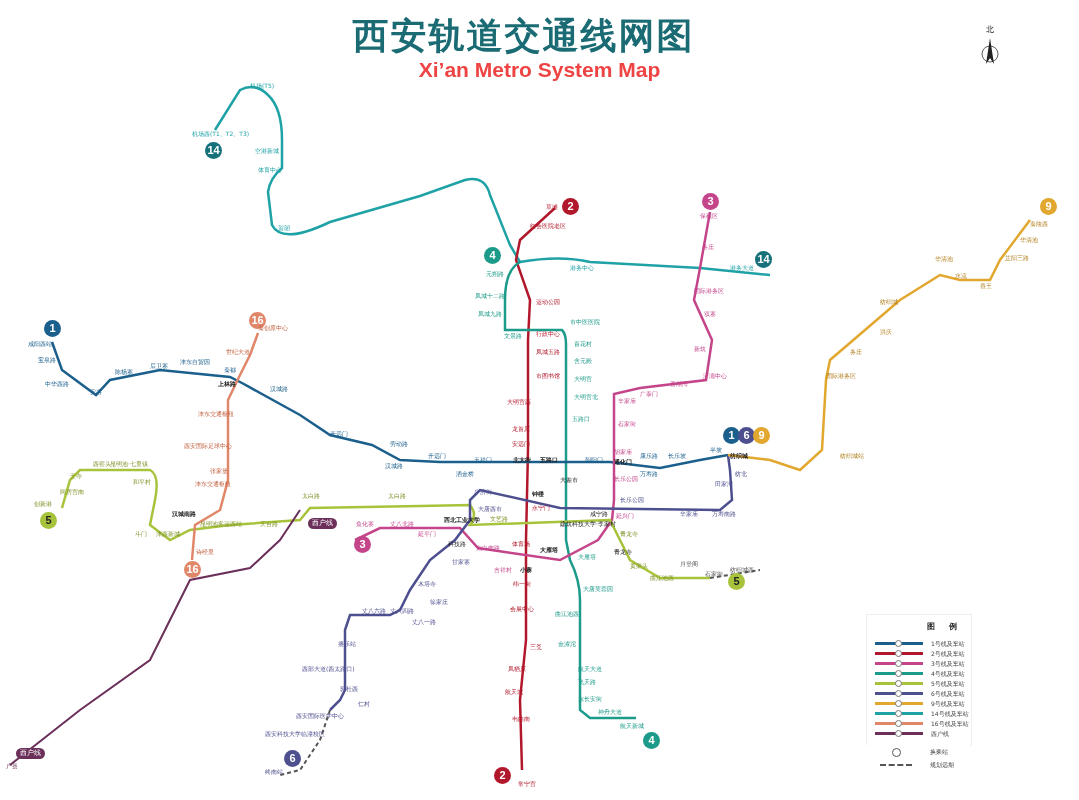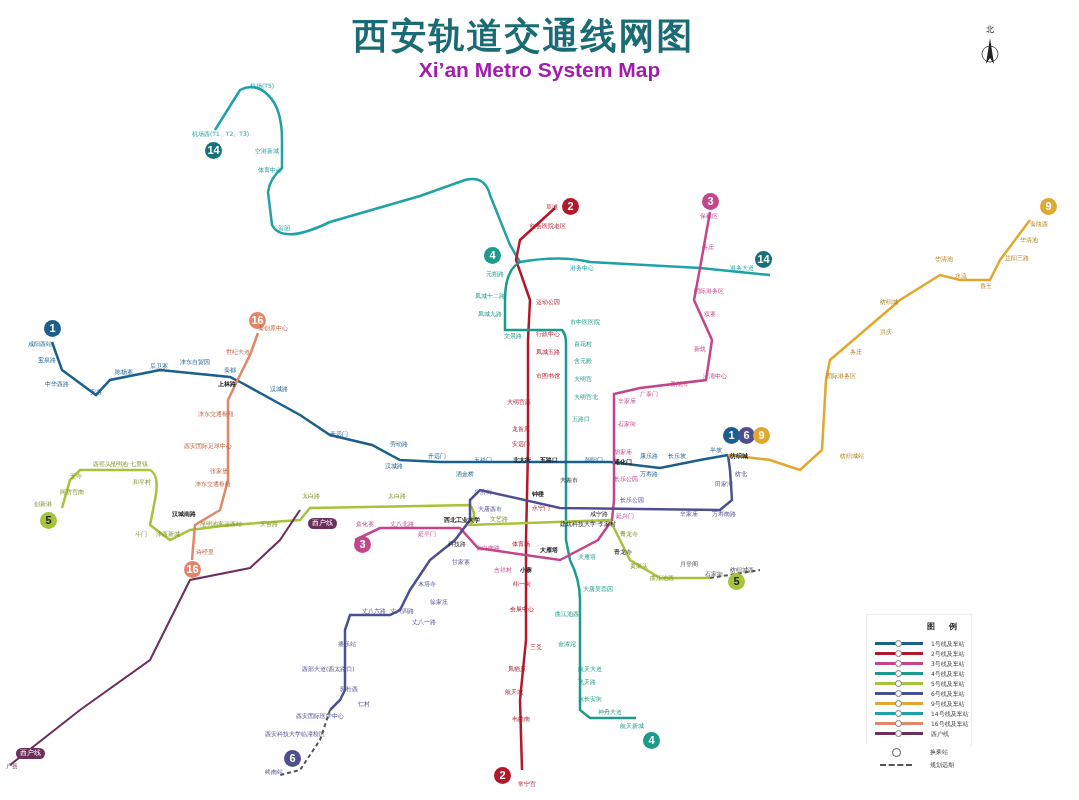--- a/index.html
+++ b/index.html
@@ -1,19 +1,19 @@
 <!DOCTYPE html>
 <html><head>
 <meta charset="utf-8">
 <style>
   html,body{margin:0;padding:0;background:#ffffff;}
   body{width:1079px;height:800px;position:relative;overflow:hidden;font-family:"DejaVu Sans",sans-serif;}
   #map{position:absolute;left:0;top:0;width:1079px;height:800px;}
   .title-cn{position:absolute;left:0;width:1047px;top:12px;text-align:center;font-size:36px;font-weight:bold;color:#1a6b73;letter-spacing:2px;font-family:"DejaVu Sans",sans-serif;}
-  .title-en{position:absolute;left:0;width:1079px;top:58px;text-align:center;font-size:21px;font-weight:bold;color:#a21caf;font-family:"Liberation Sans",sans-serif;}
+  .title-en{position:absolute;left:0;width:1079px;top:58px;text-align:center;font-size:21px;font-weight:bold;color:#ef4444;font-family:"Liberation Sans",sans-serif;}
   .compass{position:absolute;left:978px;top:24px;width:24px;height:46px;}
   .compass-label{position:absolute;left:0;top:0;width:24px;text-align:center;font-size:8px;color:#222;}
   .st{position:absolute;font-size:6px;line-height:7px;white-space:nowrap;font-family:"DejaVu Sans",sans-serif;}
   .badge{position:absolute;width:17px;height:17px;border-radius:50%;color:#fff;font-weight:bold;font-size:11px;line-height:17px;text-align:center;font-family:"Liberation Sans",sans-serif;}
   .tag{position:absolute;border-radius:6px;color:#fff;font-size:7px;padding:1px 4px;line-height:9px;}
   .legend{position:absolute;left:866px;top:614px;width:104px;height:130px;background:#fff;border:1px solid #eee;}
   .legend-title{position:absolute;left:0;top:6px;width:104px;text-align:right;font-size:8px;font-weight:bold;color:#222;letter-spacing:14px;}
   .legend-row{position:absolute;left:8px;height:9px;width:92px;}
   .legend-line{position:absolute;left:0;top:3px;width:48px;height:3px;}
   .legend-dot{position:absolute;left:20px;top:1px;width:5px;height:5px;border:1px solid #777;border-radius:50%;background:#fff;}

